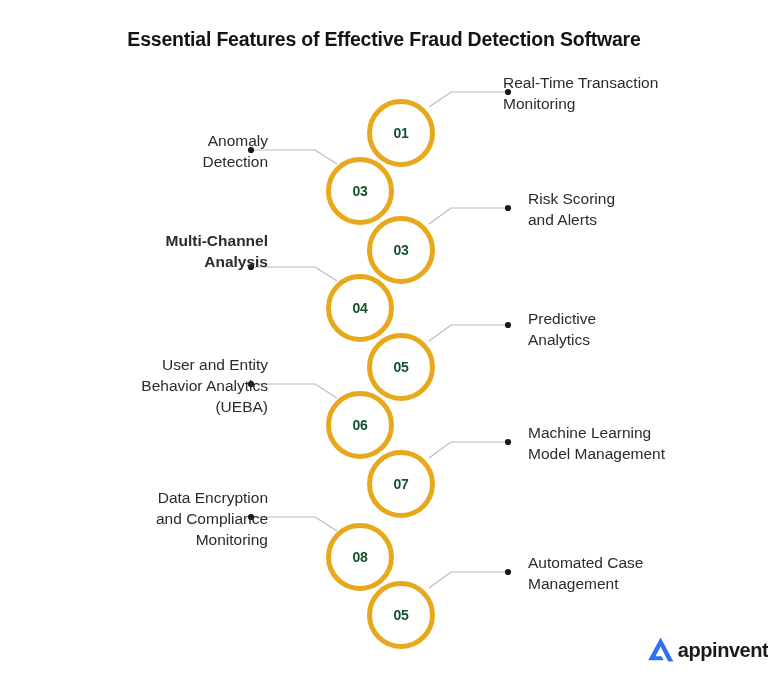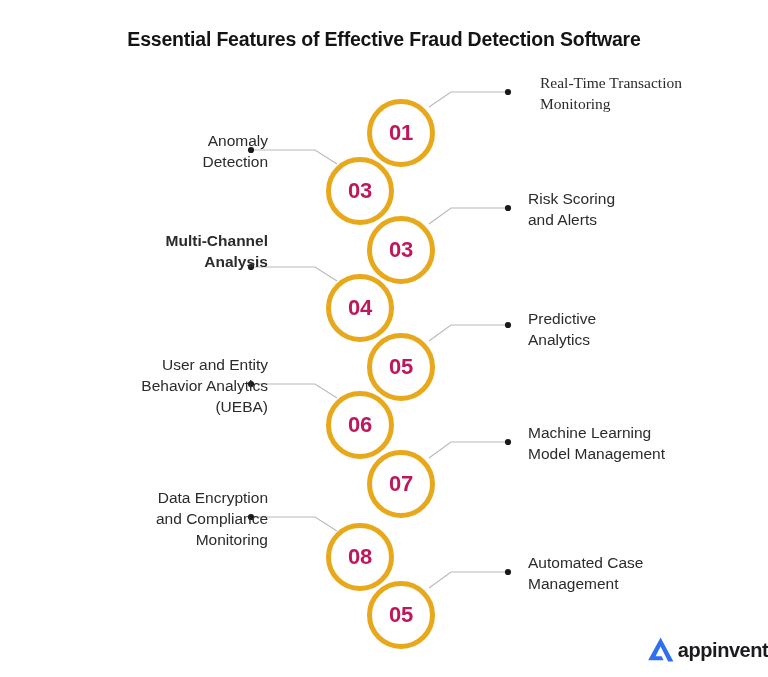--- a/index.html
+++ b/index.html
@@ -61,23 +61,23 @@
     height: 68px;
     border-radius: 50%;
     border: 5px solid #e8a81c;
     background: #ffffff;
     box-sizing: border-box;
     display: flex;
     align-items: center;
     justify-content: center;
   }
   .circle-num {
-    font-size: 22px;
+    font-size: 14px;
     font-weight: bold;
-    color: #be185d;
+    color: #14532d;
     letter-spacing: -0.3px;
     line-height: 1;
   }
 
   
   .label {
     position: absolute;
     font-size: 15.5px;
     line-height: 1.36;
     color: #2b2b2b;
@@ -168,21 +168,21 @@
   <div class="circle" style="left:367px; top:450px;">
     <span class="circle-num">07</span>
   </div>
   <div class="circle" style="left:326px; top:523px;">
     <span class="circle-num">08</span>
   </div>
   <div class="circle" style="left:367px; top:581px;">
     <span class="circle-num">05</span>
   </div>
 
-  <div class="label right" style="left:540px; top:72px;font-family:Liberation Serif, serif;">Real-Time Transaction
+  <div class="label right" style="left:503px; top:72px;">Real-Time Transaction
 Monitoring</div>
   <div class="label left" style="right:530px; top:130px;">Anomaly
 Detection</div>
   <div class="label right" style="left:528px; top:188px;">Risk Scoring
 and Alerts</div>
   <div class="label left" style="right:530px; top:230px;font-weight:bold;">Multi-Channel
 Analysis</div>
   <div class="label right" style="left:528px; top:308px;">Predictive
 Analytics</div>
   <div class="label left" style="right:530px; top:354px;">User and Entity

